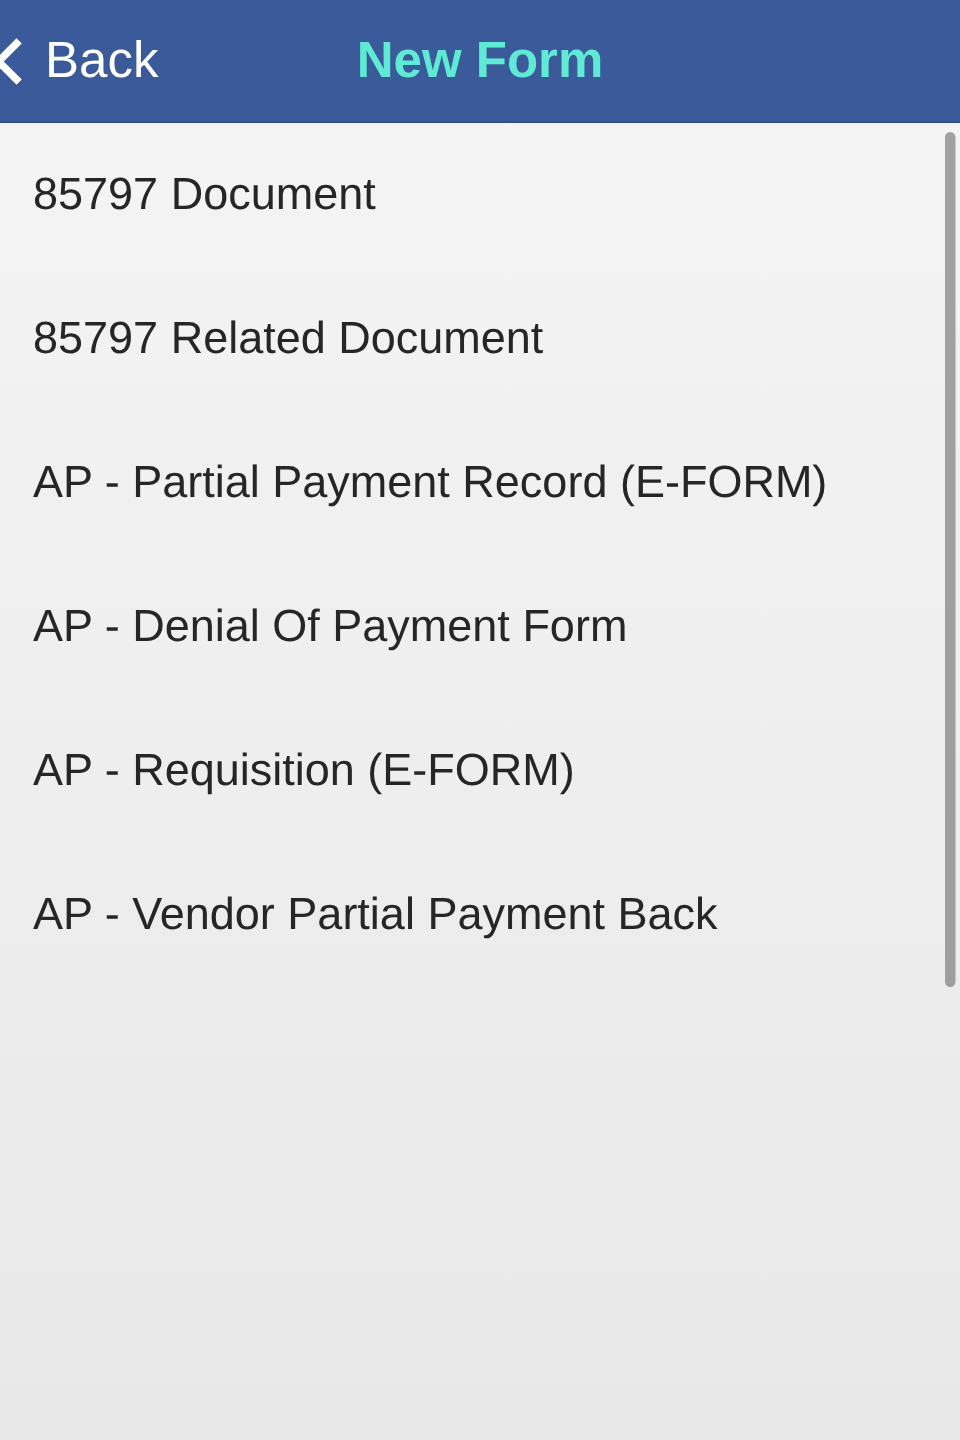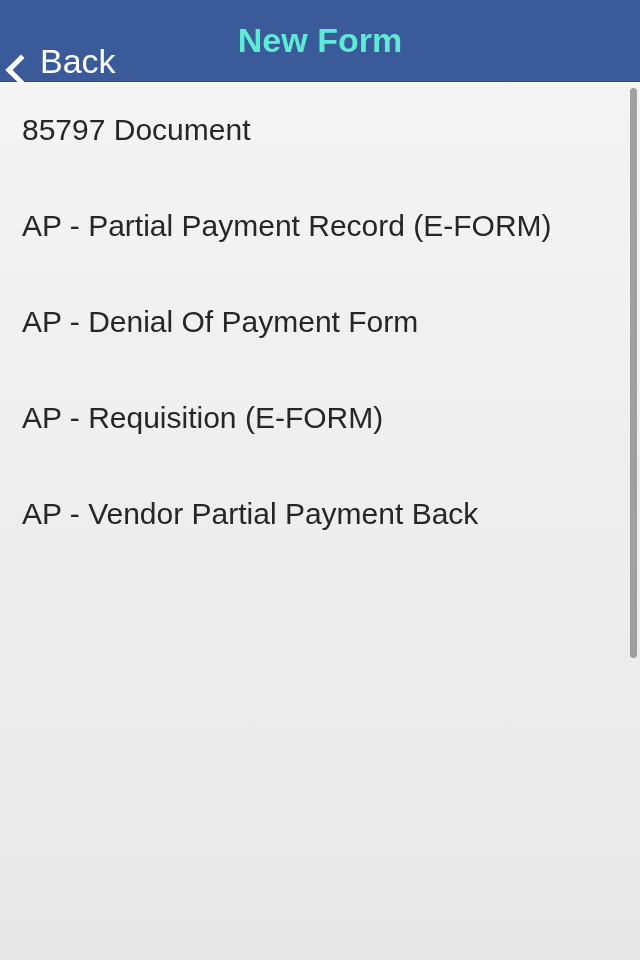--- a/index.html
+++ b/index.html
@@ -18,22 +18,22 @@
     .nav-bar {
       background: #3a5a99;
       height: 82px;
       display: flex;
       align-items: center;
       position: relative;
       border-bottom: 1px solid #2a4a89;
     }
     .back-button {
       display: flex;
-      align-items: flex-end;
-      padding-left: 10px;
+      align-items: center;
+      padding-left: 0;
       height: 100%;
       cursor: pointer;
       background: none;
       border: none;
     }
     .back-chevron {
       display: inline-block;
       width: 22px;
       height: 22px;
       border-left: 5px solid #ffffff;
@@ -83,19 +83,20 @@
 <div class="nav-bar">
   <button class="back-button">
     <span class="back-chevron"></span>
     <span class="back-label">Back</span>
   </button>
   <div class="nav-title">New Form</div>
 </div>
 
 <div class="content">
   <div class="list-item">85797 Document</div>
+  <div class="list-item">85797 Related Document</div>
   <div class="list-item">AP - Partial Payment Record (E-FORM)</div>
   <div class="list-item">AP - Denial Of Payment Form</div>
   <div class="list-item">AP - Requisition (E-FORM)</div>
   <div class="list-item">AP - Vendor Partial Payment Back</div>
 </div>
 
 <div class="scrollbar"></div>
 
 </body></html>

